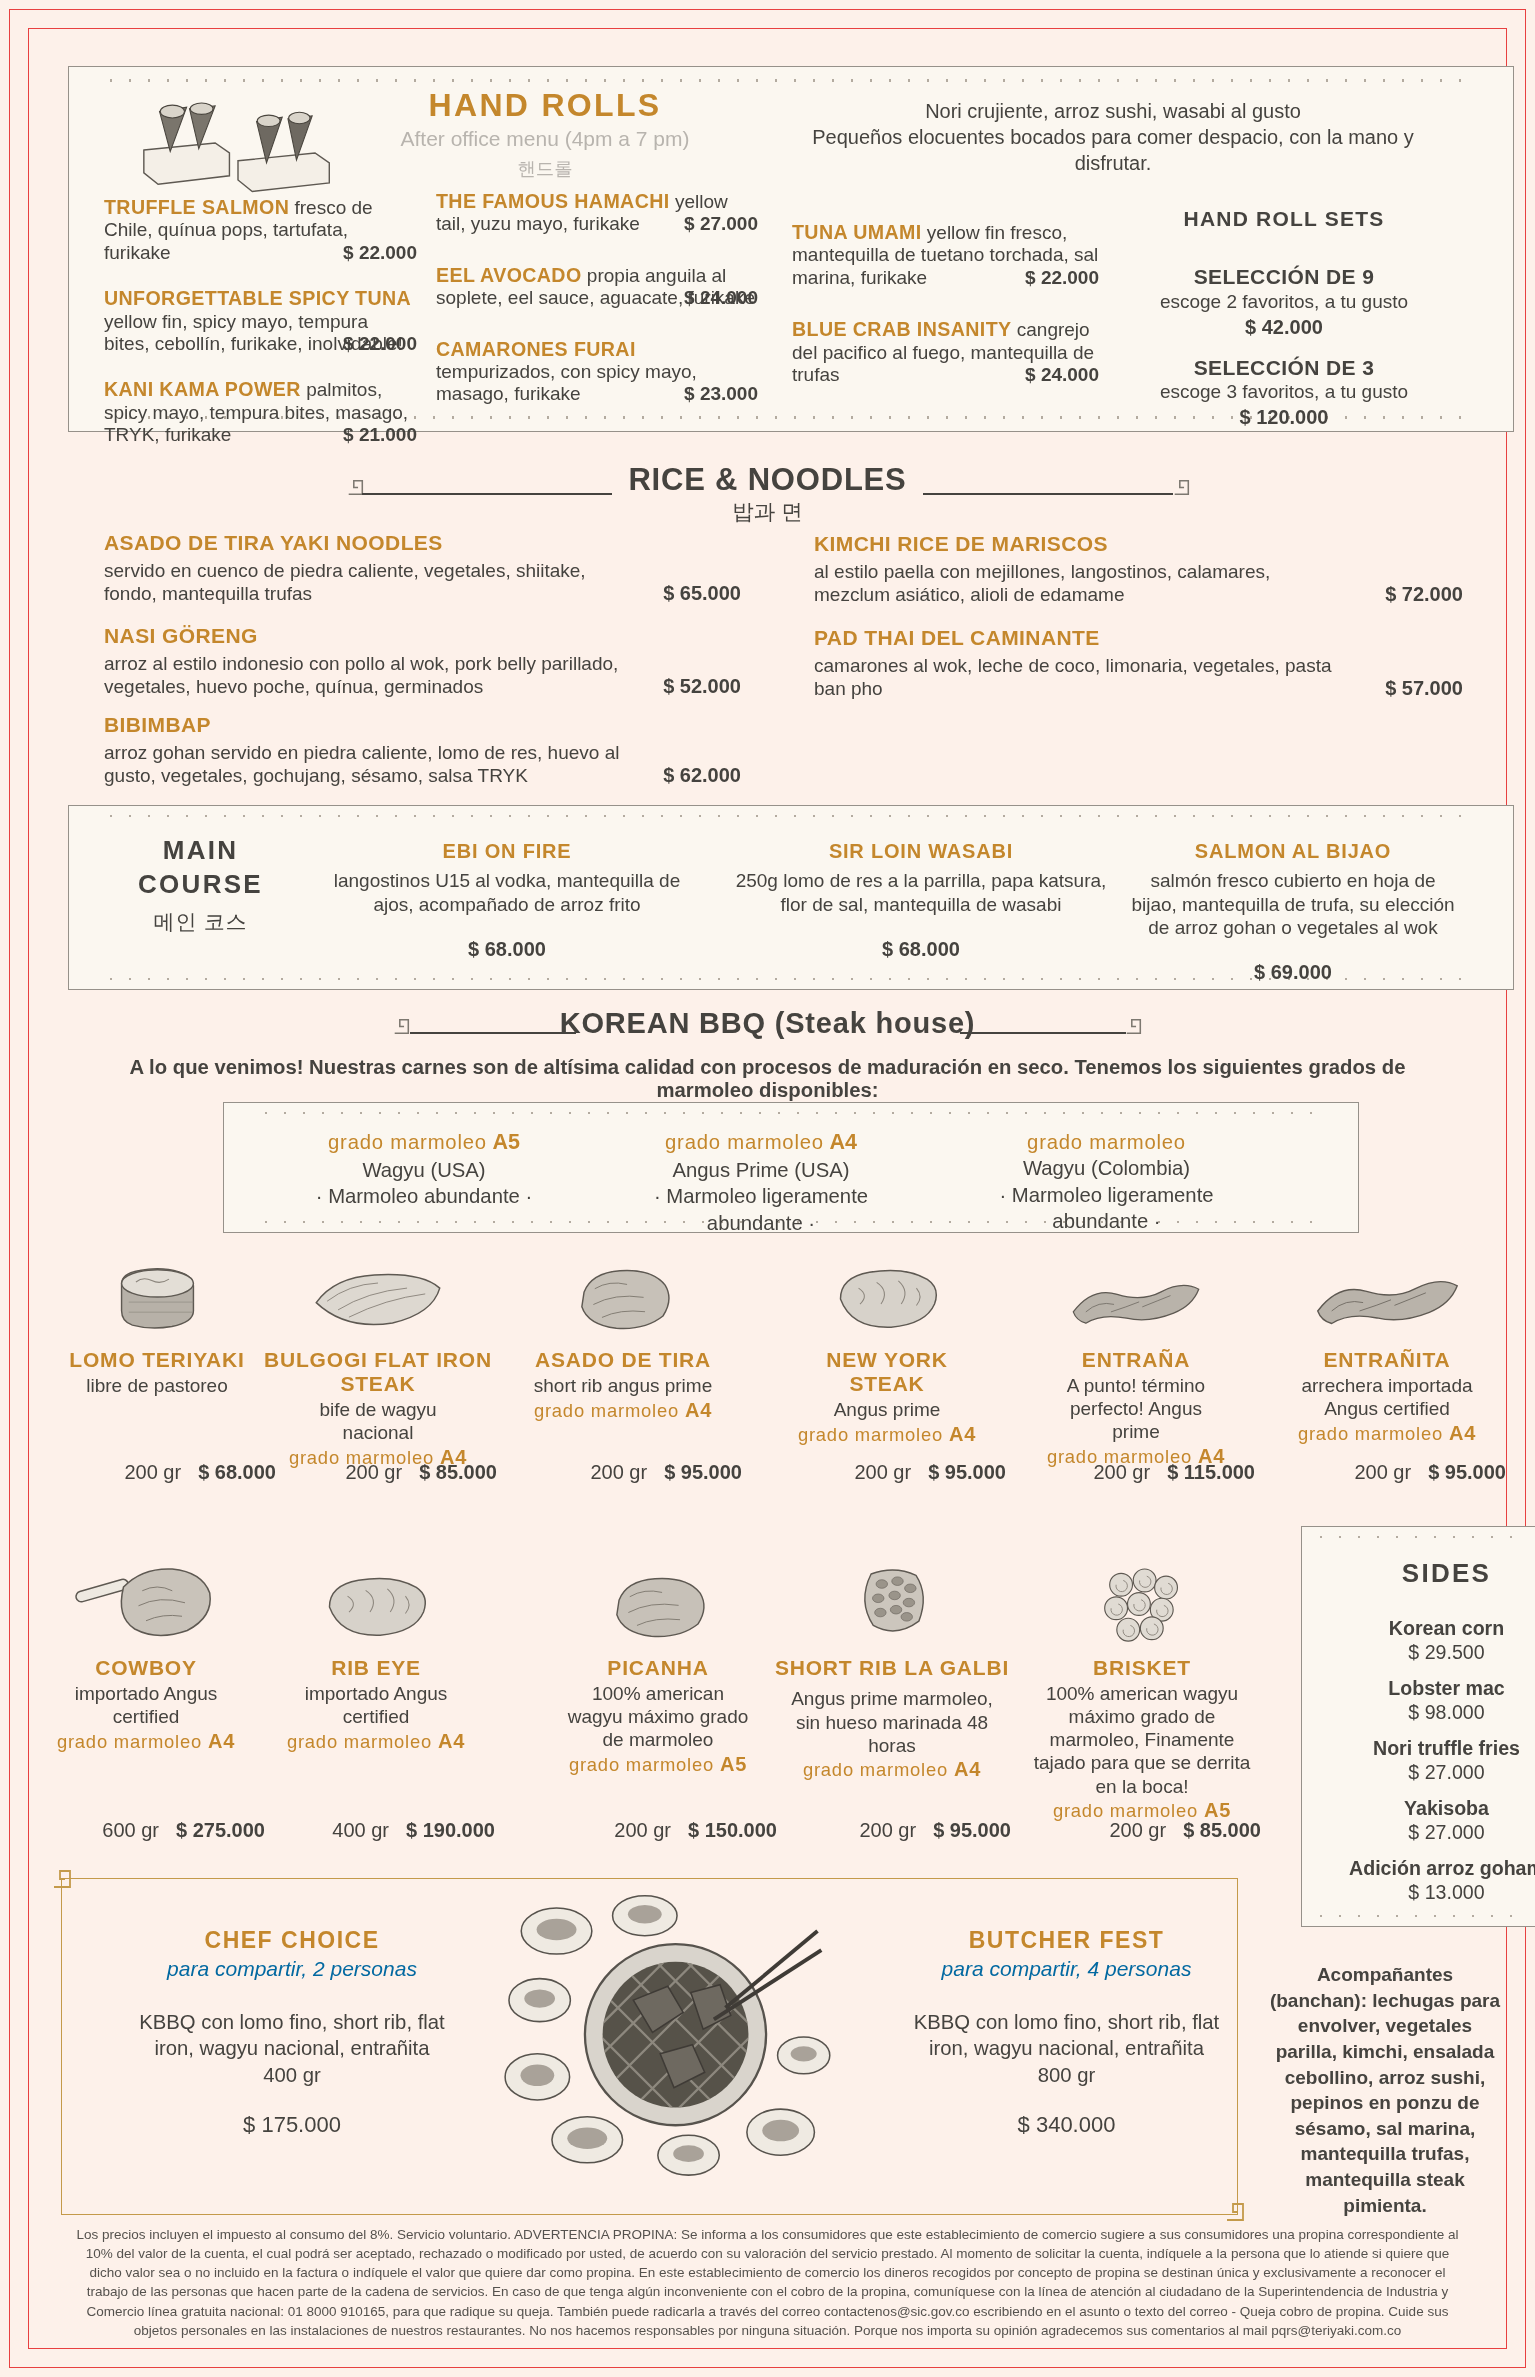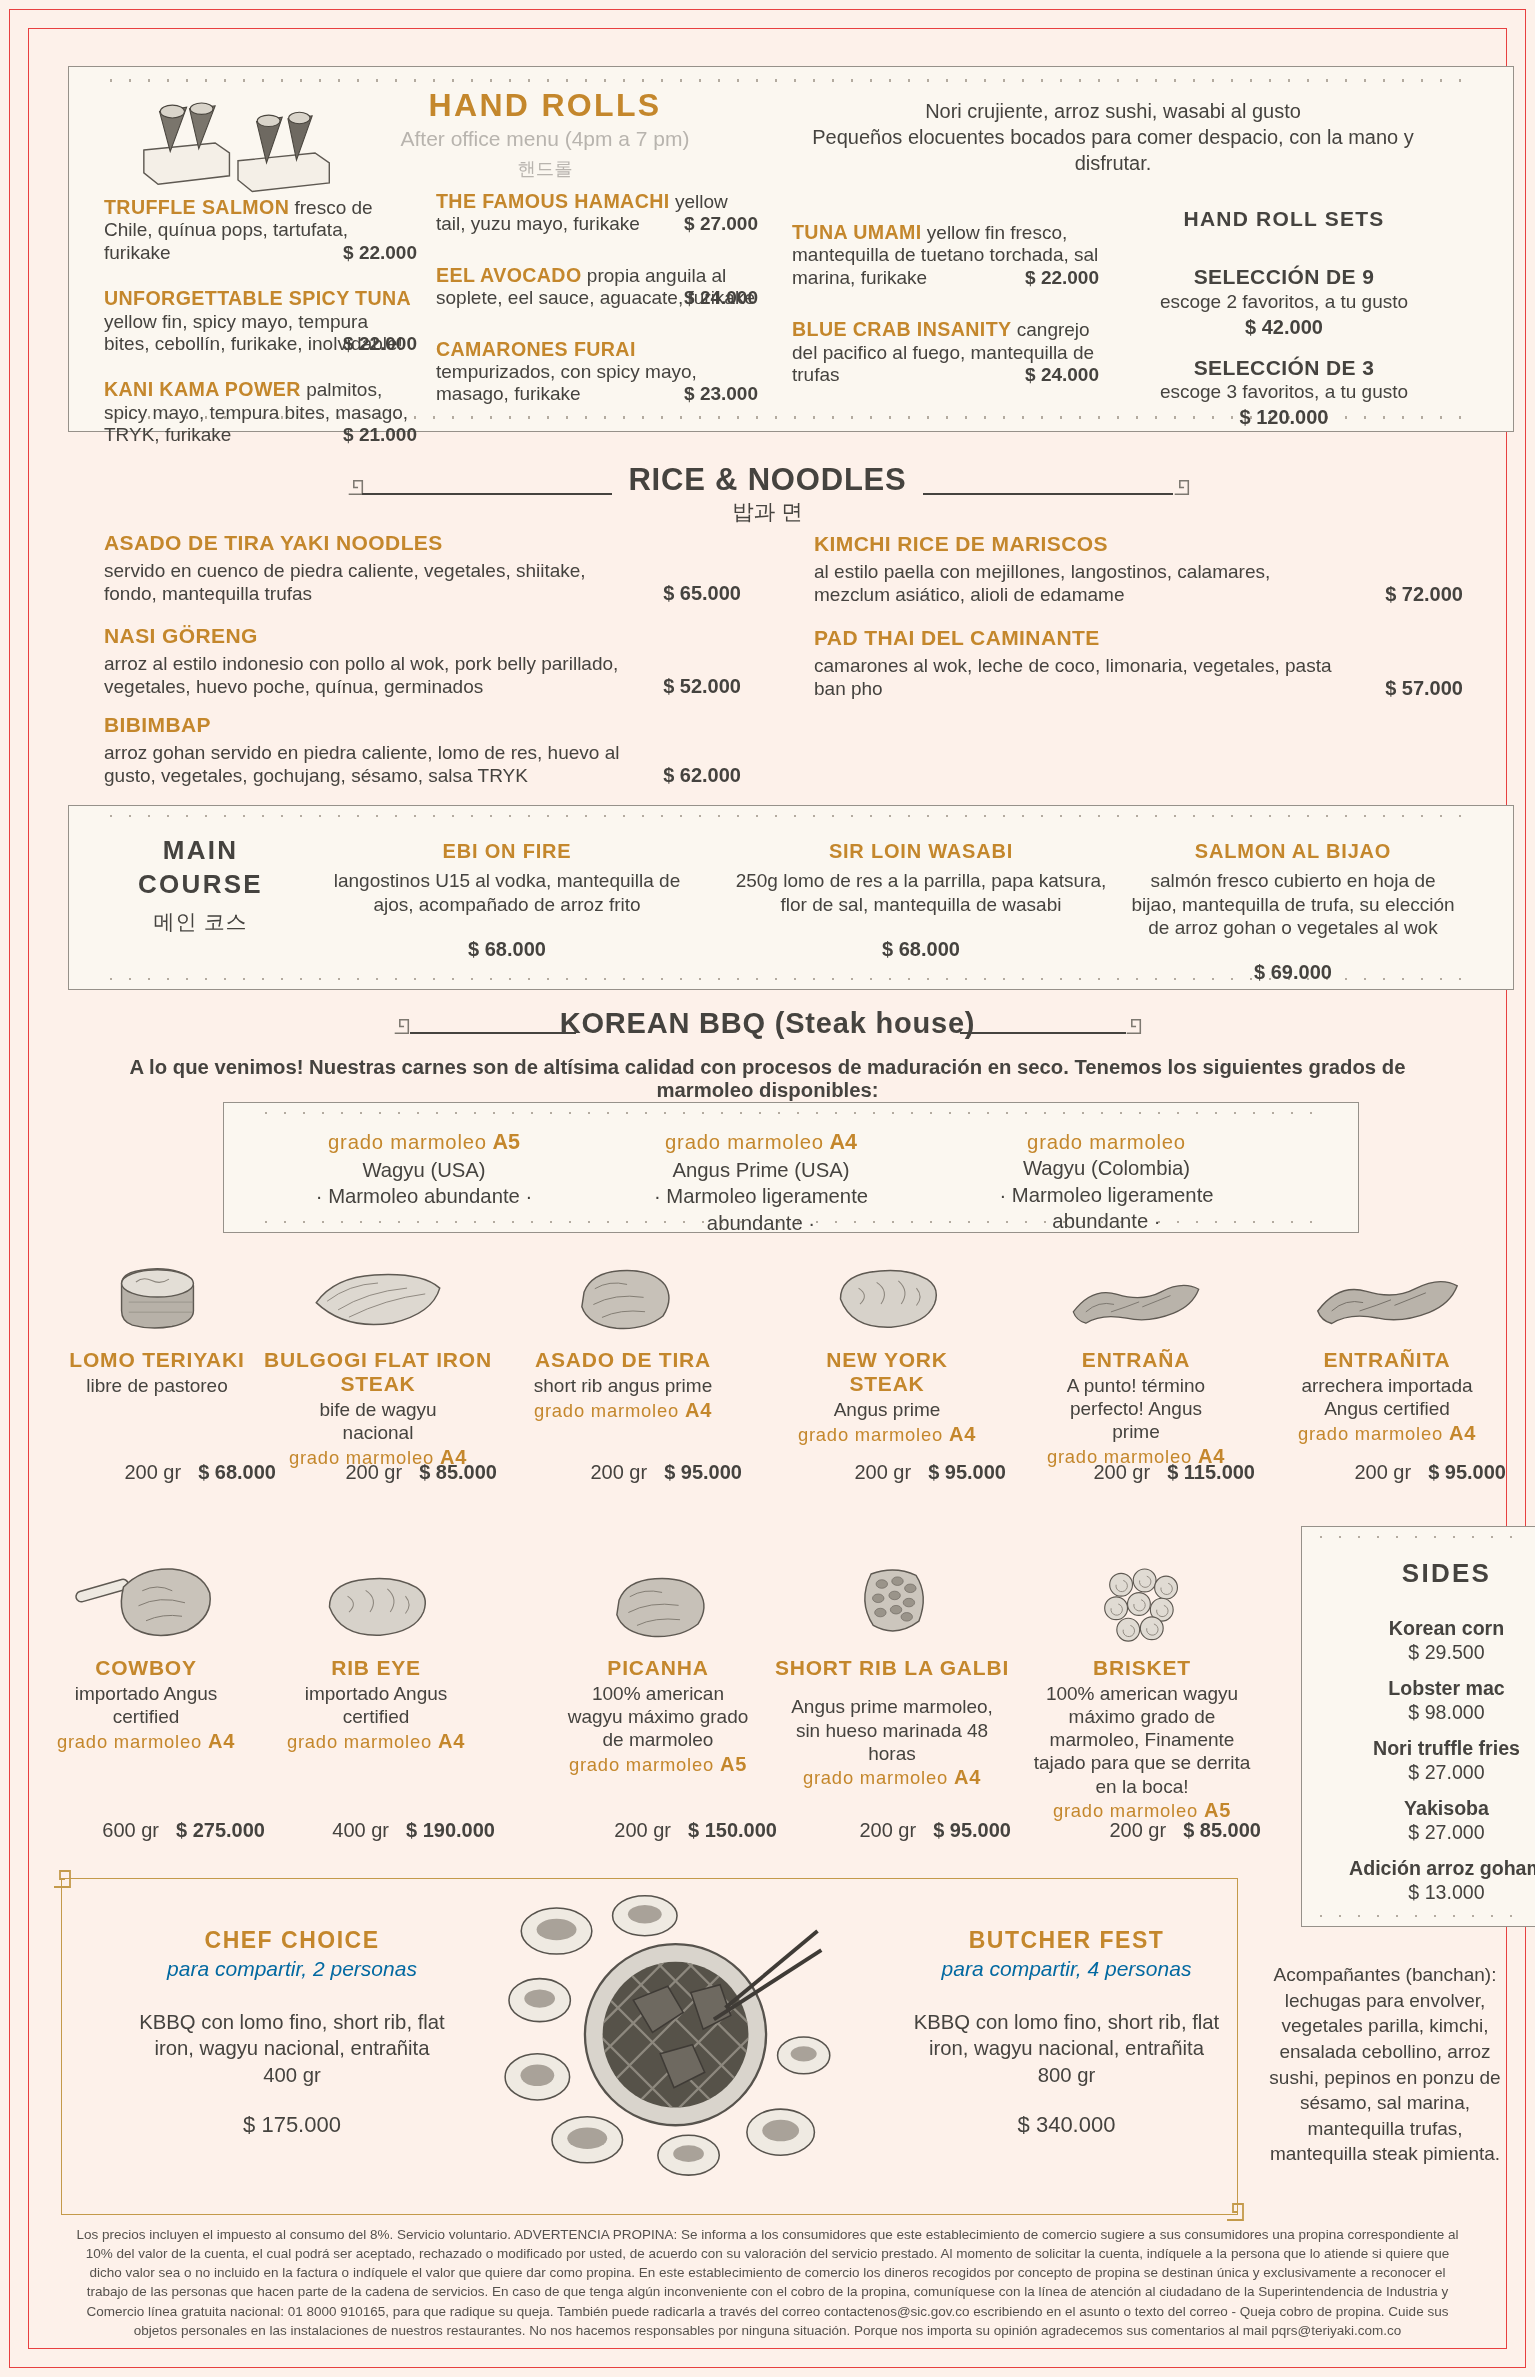--- a/index.html
+++ b/index.html
@@ -67,21 +67,21 @@
   .side-name{font-weight:700;}
   
   .goldframe{position:absolute;border:1.5px solid #c49a4a;}
   .goldspiral{position:absolute;width:20px;height:20px;color:#c49a4a;}
   .goldspiral svg{display:block;width:100%;height:100%;}
   .combo{position:absolute;text-align:center;}
   .combo-title{font-size:23px;letter-spacing:1.5px;}
   .combo-sub{font-size:21px;color:#0369a1;margin-top:3.1px;font-style:italic;}
   .combo-desc{font-size:20.3px;line-height:1.3;margin-top:28px;}
   .combo-price{font-size:22px;font-weight:400;margin-top:24px;}
-  .banchan{position:absolute;font-weight:400;font-size:19px;line-height:1.35;text-align:center;}
+  .banchan{position:absolute;font-weight:700;font-size:19px;line-height:1.35;text-align:center;}
   .legal{position:absolute;font-size:13.5px;line-height:1.42;text-align:center;color:#55524e;}
 </style>
 </head>
 <body>
 
 <svg width="0" height="0" style="position:absolute">
 <defs>
   <symbol id="sym-spiral" viewBox="0 0 20 20">
     <path d="M2 18 H18 V2 H8 V10 H13" fill="none" stroke="currentColor" stroke-width="1.8"></path>
   </symbol>
@@ -517,21 +517,21 @@
       <span class="wt">200 gr</span><span class="price">$ 150.000</span>
     </div>
   </div>
   <div class="steak" style="left:773px;top:1549px;width:238px;height:293px">
     <div class="simg">
         <svg width="107" height="86" viewBox="0 0 140 112">
           <use href="#sym-cluster"></use>
         </svg>
       </div>
     <div class="sname oname">SHORT RIB LA GALBI</div>
-    <div class="sdesc" style="width:215px;margin:15px auto 0">Angus prime marmoleo, sin hueso marinada 48 horas</div>
+    <div class="sdesc" style="width:215px;margin:7px auto 0">Angus prime marmoleo, sin hueso marinada 48 horas</div>
     <div class="sgrade"><span>grado marmoleo</span> <span class="gA">A4</span></div>
     <div class="swp">
       <span class="wt">200 gr</span><span class="price">$ 95.000</span>
     </div>
   </div>
   <div class="steak" style="left:1023px;top:1549px;width:238px;height:293px">
     <div class="simg">
         <svg width="107" height="86" viewBox="0 0 140 112">
           <use href="#sym-rolls"></use>
         </svg>

